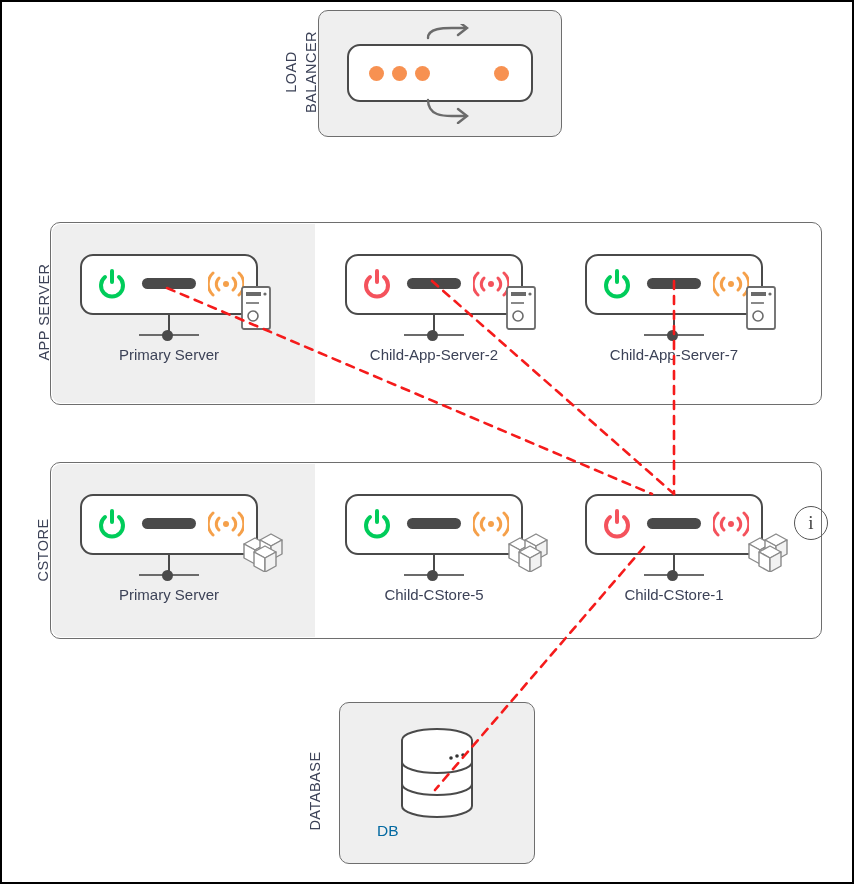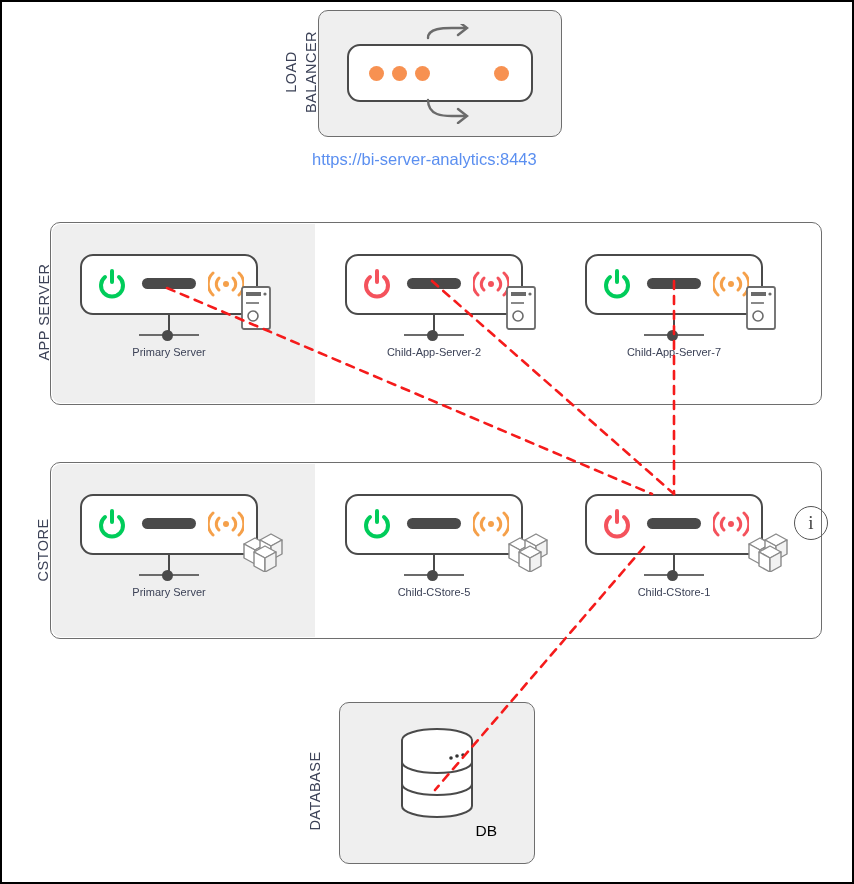--- a/index.html
+++ b/index.html
@@ -100,21 +100,21 @@
     position:absolute;
     left:82px;top:76px;
     width:11px;height:11px;border-radius:50%;
     background:#4a4a4a;
   }
   .node-label{
     position:absolute;
     top:92px;left:-22px;
     width:222px;
     text-align:center;
-    font-size:11px;
+    font-size:15px;
     color:#3c4257;
     white-space:nowrap;
   }
   
   .ico-tower{position:absolute;left:161px;top:32px;width:30px;height:44px;}
   .ico-cubes{position:absolute;left:160px;top:34px;width:46px;height:44px;}
   .badge-info{
     position:absolute;
     left:209px;top:12px;
     width:34px;height:34px;
@@ -125,22 +125,22 @@
   .badge-info span{
     display:block;width:100%;
     text-align:center;line-height:31px;
     font-size:19px;color:#444;
     font-family:"Liberation Serif","DejaVu Serif",serif;
   }
 
   
   .db-label{
     position:absolute;
-    width:120px;text-align:right;
-    font-size:15.5px;color:#000000;
+    width:120px;text-align:left;
+    font-size:15.5px;color:#0369a1;
   }
 
   
   #links{position:absolute;left:0;top:0;width:854px;height:884px;pointer-events:none;}
 </style>
 </head>
 <body>
 
 <div id="canvas">
 
@@ -159,21 +159,20 @@
 
   <svg style="position:absolute;left:420px;top:22px;width:60px;height:100px;" viewBox="0 0 60 100">
     <g fill="none" stroke="#6b6b6b" stroke-width="2.4" stroke-linecap="round">
       <path d="M6 14 C6 4, 22 4, 30 4 L44 4"></path>
       <path d="M36 -3 L45 4 L36 11"></path>
       <path d="M6 76 C6 92, 22 92, 30 92 L44 92"></path>
       <path d="M36 85 L45 92 L36 99"></path>
     </g>
   </svg>
 
-  <div class="lb-url" style="left:310px;top:148px;">https://bi-server-analytics:8443</div>
 
   <div class="panel" style="left:48px;top:220px;width:772px;height:183px;"></div>
   <div class="panel-highlight" style="left:50px;top:222px;width:263px;height:179px;border-radius:9px 0 0 9px;"></div>
   <div class="side-label" style="left:-13px;top:302px;width:110px;">
     <span>APP SERVER</span>
   </div>
 
   <div class="node" style="left:78px;top:252px;">
     <div class="node-box"></div>
     <svg class="ico-power" viewBox="0 0 28 30">

